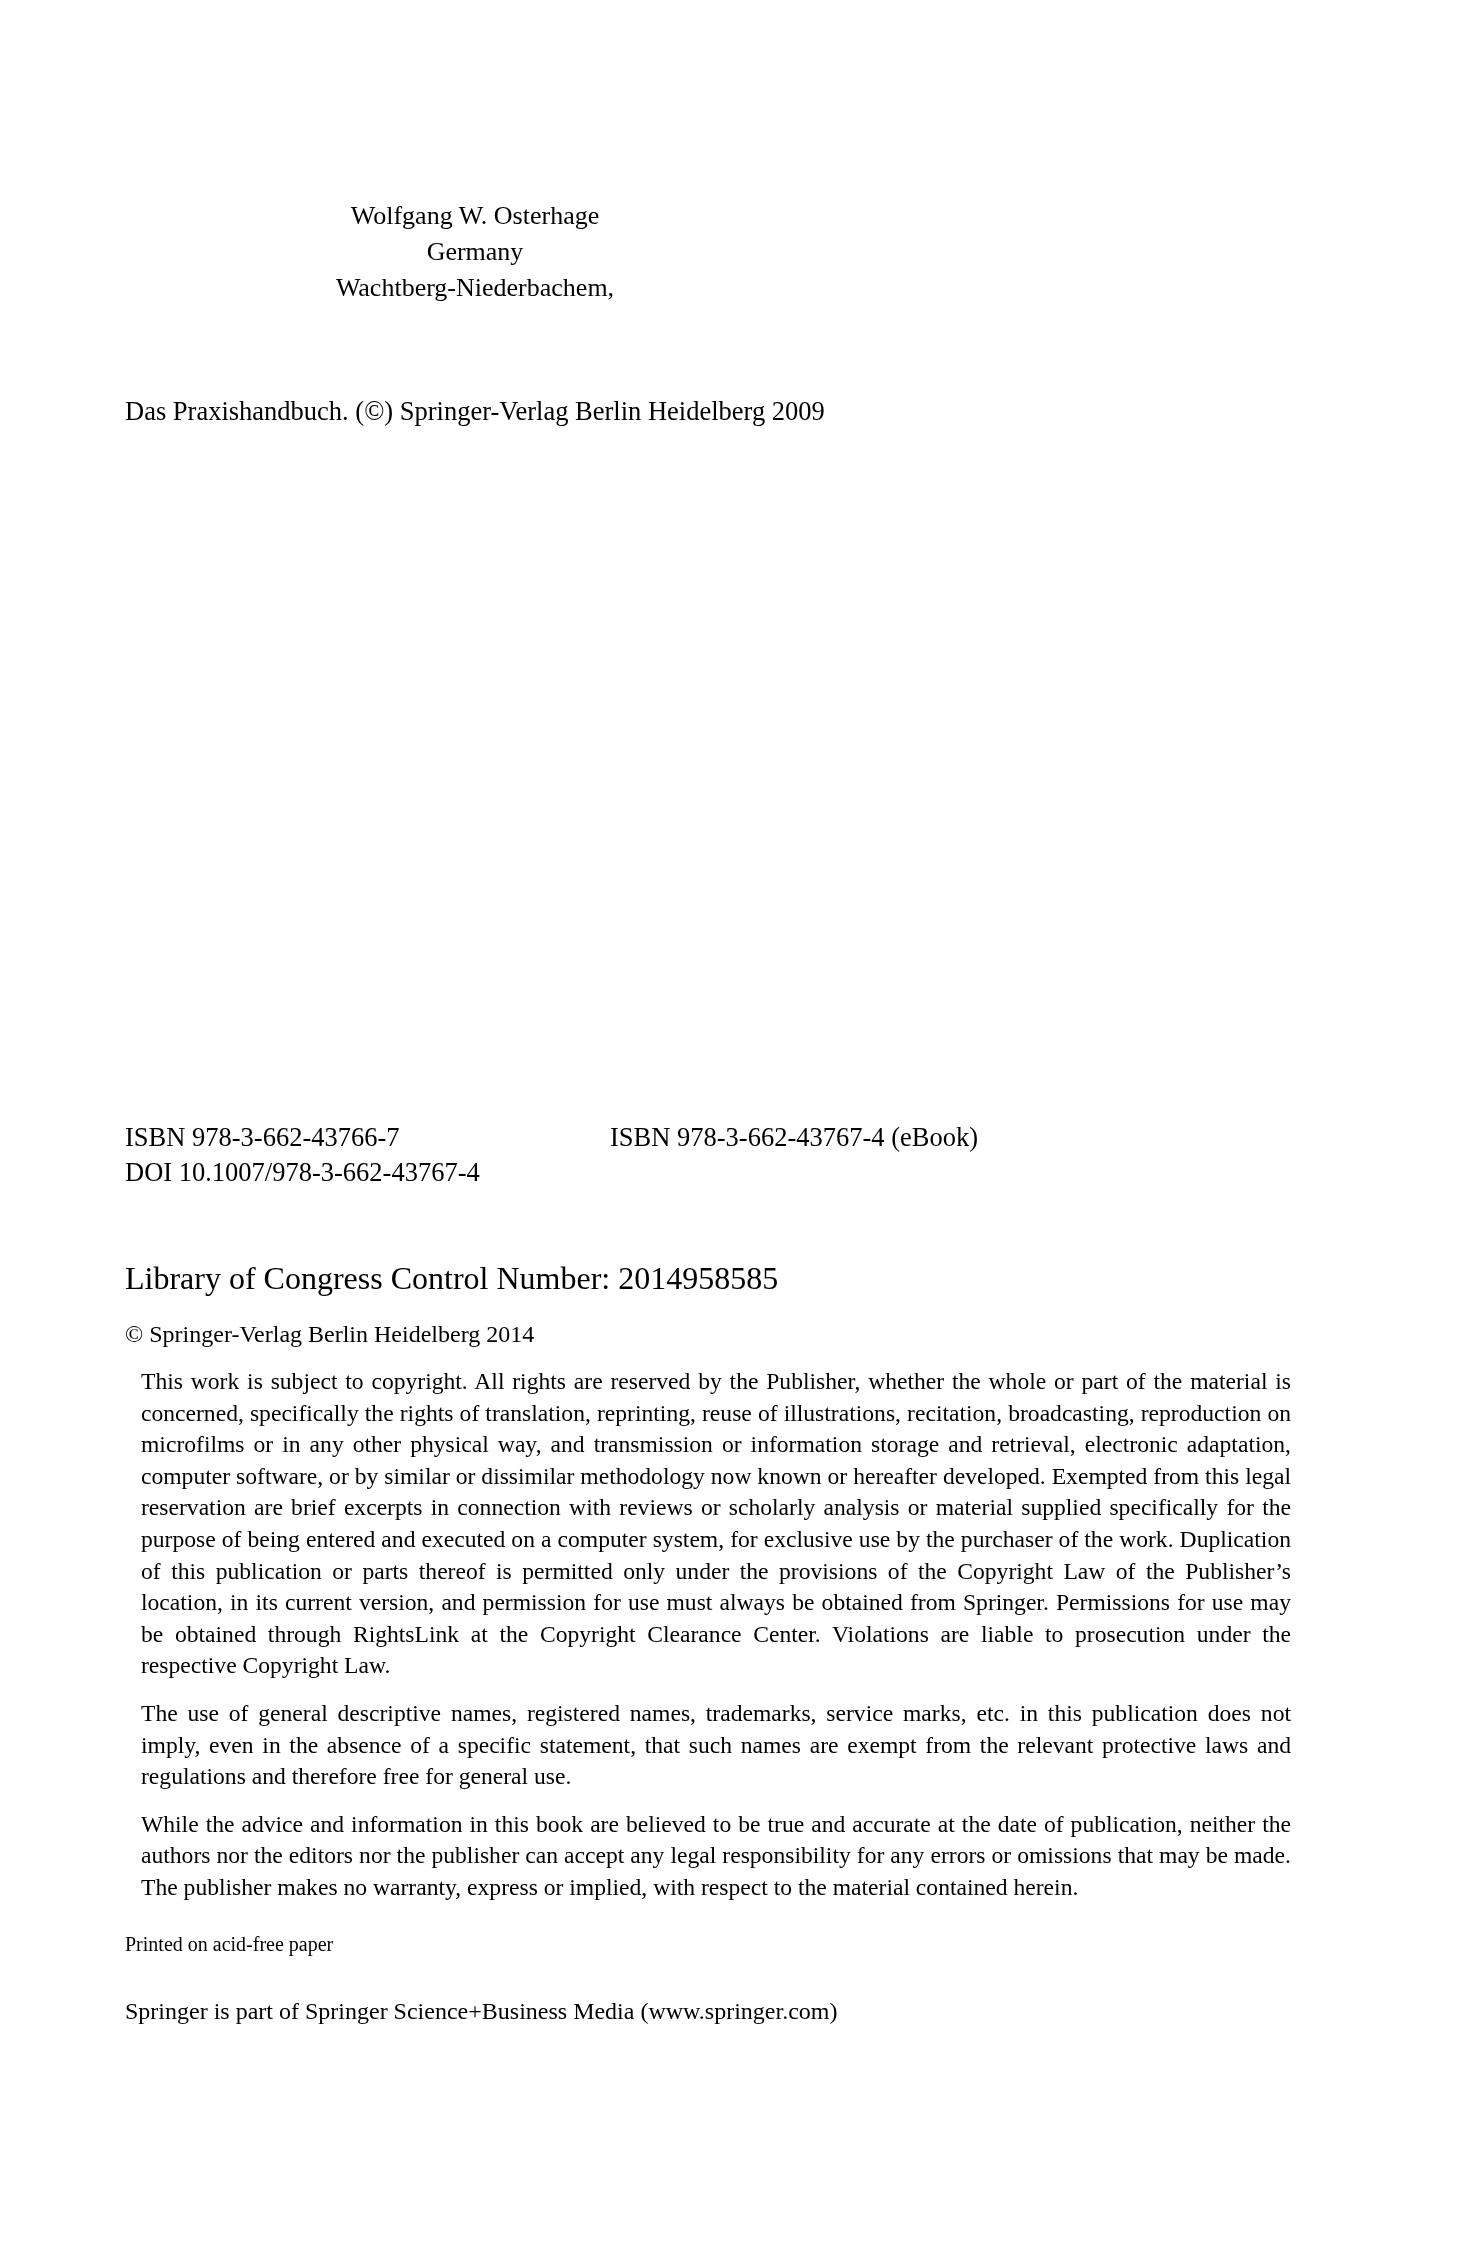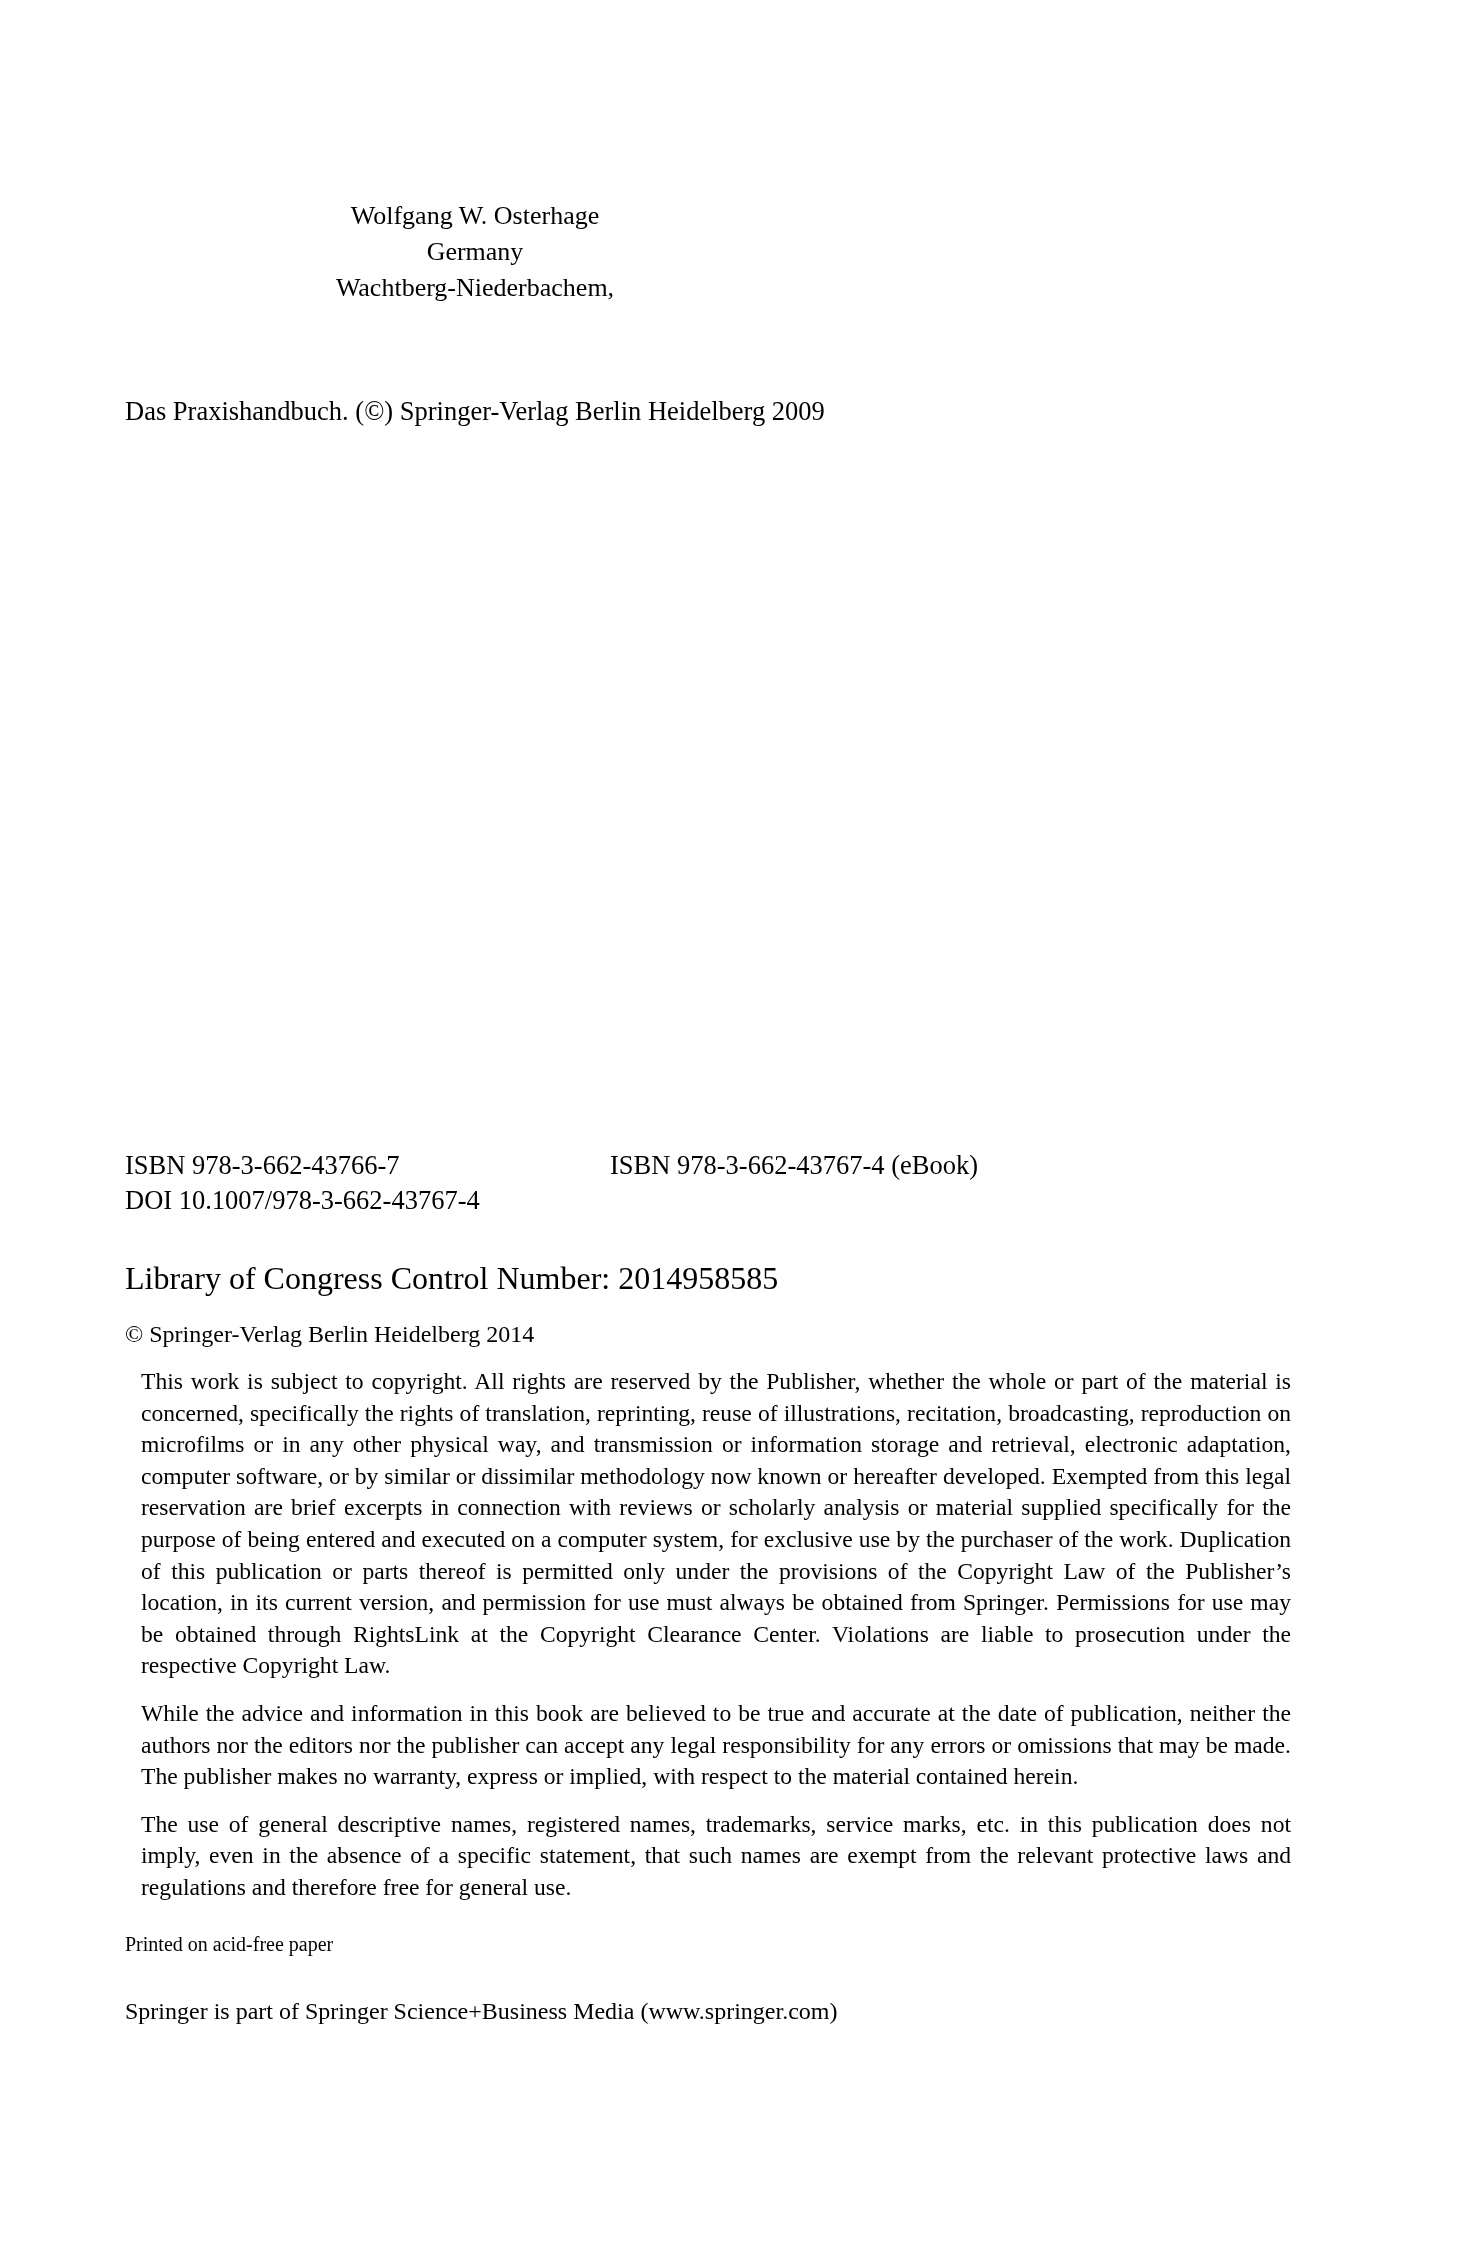--- a/index.html
+++ b/index.html
@@ -66,21 +66,20 @@
     font-size: 26.5px;
     line-height: 35px;
   }
   .isbn-row {
     display: block;
     white-space: nowrap;
   }
   .isbn-print {
     display: inline-block;
     width: 485px;
-    margin-top: 28px;
   }
   .isbn-ebook {
     display: inline-block;
   }
 
   
   .lccn {
     position: absolute;
     top: 1262px;
     left: 0;
@@ -159,21 +158,21 @@
       </div>
       <div>DOI 10.1007/978-3-662-43767-4</div>
     </div>
 
     <div class="lccn">Library of Congress Control Number: 2014958585</div>
 
     <div class="copyright-line">© Springer-Verlag Berlin Heidelberg 2014</div>
 
     <div class="legal">
       <p>This work is subject to copyright. All rights are reserved by the Publisher, whether the whole or part of the material is concerned, specifically the rights of translation, reprinting, reuse of illustrations, recitation, broadcasting, reproduction on microfilms or in any other physical way, and transmission or information storage and retrieval, electronic adaptation, computer software, or by similar or dissimilar methodology now known or hereafter developed. Exempted from this legal reservation are brief excerpts in connection with reviews or scholarly analysis or material supplied specifically for the purpose of being entered and executed on a computer system, for exclusive use by the purchaser of the work. Duplication of this publication or parts thereof is permitted only under the provisions of the Copyright Law of the Publisher’s location, in its current version, and permission for use must always be obtained from Springer. Permissions for use may be obtained through RightsLink at the Copyright Clearance Center. Violations are liable to prosecution under the respective Copyright Law.</p>
+      <p>The use of general descriptive names, registered names, trademarks, service marks, etc. in this publication does not imply, even in the absence of a specific statement, that such names are exempt from the relevant protective laws and regulations and therefore free for general use.</p>
       <p>While the advice and information in this book are believed to be true and accurate at the date of publication, neither the authors nor the editors nor the publisher can accept any legal responsibility for any errors or omissions that may be made. The publisher makes no warranty, express or implied, with respect to the material contained herein.</p>
-      <p>The use of general descriptive names, registered names, trademarks, service marks, etc. in this publication does not imply, even in the absence of a specific statement, that such names are exempt from the relevant protective laws and regulations and therefore free for general use.</p>
     </div>
 
     <div class="printed-note">Printed on acid-free paper</div>
     <div class="springer-note">Springer is part of Springer Science+Business Media (www.springer.com)</div>
 
   </div>
 </div>
 
 </body></html>

